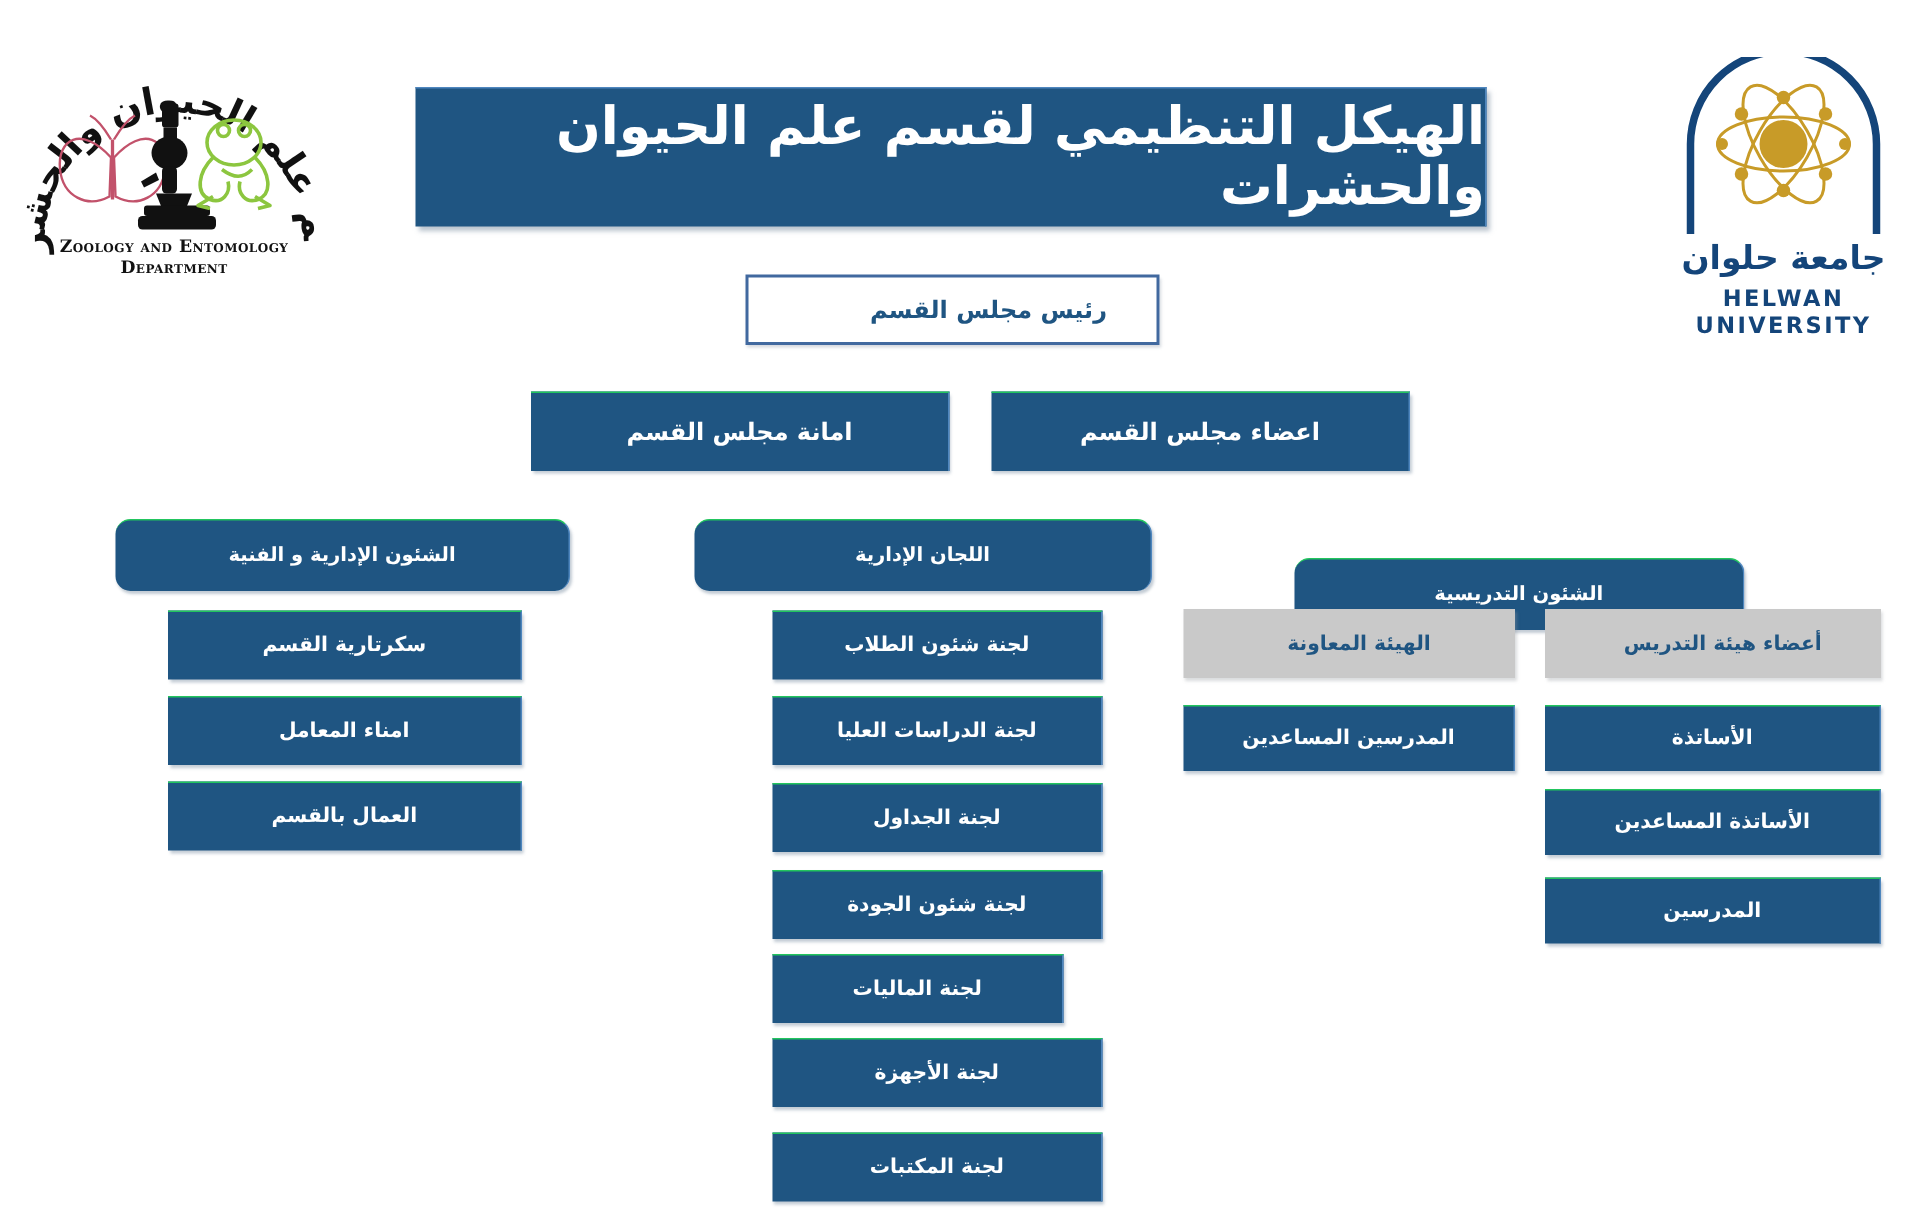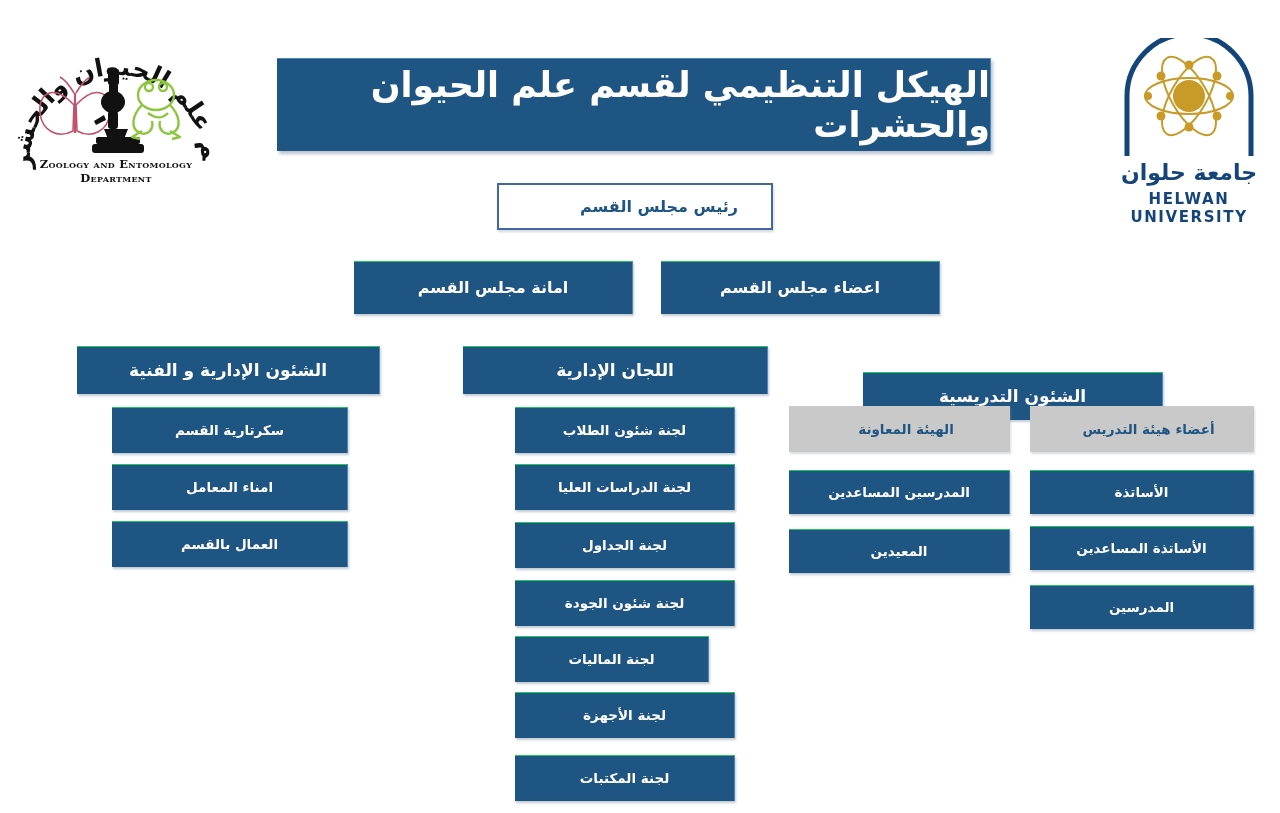--- a/index.html
+++ b/index.html
@@ -123,21 +123,21 @@
     font-family: "DejaVu Sans", "Liberation Sans", sans-serif;
     font-size: 15px;
     font-weight: bold;
     color: #14457A;
     letter-spacing: 1.6px;
   }
 
   
   .lvl-head   { font-size: 16px; padding-left: 48px; }
   .lvl-second { font-size: 16px; }
-  .lvl-col    { font-size: 17px; }
+  .lvl-col    { font-size: 13px; border-radius: 10px; }
   .lvl-item   { font-size: 13.5px; }
   .lvl-sub    { font-size: 13.5px; }
 </style>
 </head>
 <body>
 
 <div id="page">
 
   <div id="dept-logo">
     <svg viewBox="0 0 216 140" width="216" height="140">
@@ -218,21 +218,20 @@
 
   <div class="node node-blue lvl-col" style="left:863px; top:346px; width:300px; height:48px;margin-top:26px;">الشئون التدريسية</div>
 
   <div class="node node-gray lvl-item" style="left:1030px; top:406px; width:224px; height:46px;">أعضاء هيئة التدريس</div>
   <div class="node node-blue lvl-sub" style="left:1030px; top:470px; width:224px; height:44px;">الأساتذة</div>
   <div class="node node-blue lvl-sub" style="left:1030px; top:526px; width:224px; height:44px;">الأساتذة المساعدين</div>
   <div class="node node-blue lvl-sub" style="left:1030px; top:585px; width:224px; height:44px;">المدرسين</div>
 
   <div class="node node-gray lvl-item" style="left:789px; top:406px; width:221px; height:46px;">الهيئة المعاونة</div>
   <div class="node node-blue lvl-sub" style="left:789px; top:470px; width:221px; height:44px;">المدرسين المساعدين</div>
-  <div class="node node-blue lvl-sub" style="left:789px; top:529px; width:221px; height:44px;">المعيدين</div>
 
   <div class="node node-blue lvl-col" style="left:463px; top:346px; width:305px; height:48px;">اللجان الإدارية</div>
 
   <div class="node node-blue lvl-item" style="left:515px; top:407px; width:220px; height:46px;">لجنة شئون الطلاب</div>
   <div class="node node-blue lvl-item" style="left:515px; top:464px; width:220px; height:46px;">لجنة الدراسات العليا</div>
   <div class="node node-blue lvl-item" style="left:515px; top:522px; width:220px; height:46px;">لجنة الجداول</div>
   <div class="node node-blue lvl-item" style="left:515px; top:580px; width:220px; height:46px;">لجنة شئون الجودة</div>
   <div class="node node-blue lvl-item" style="left:515px; top:636px; width:194px; height:46px;">لجنة الماليات</div>
   <div class="node node-blue lvl-item" style="left:515px; top:692px; width:220px; height:46px;">لجنة الأجهزة</div>
   <div class="node node-blue lvl-item" style="left:515px; top:755px; width:220px; height:46px;">لجنة المكتبات</div>

